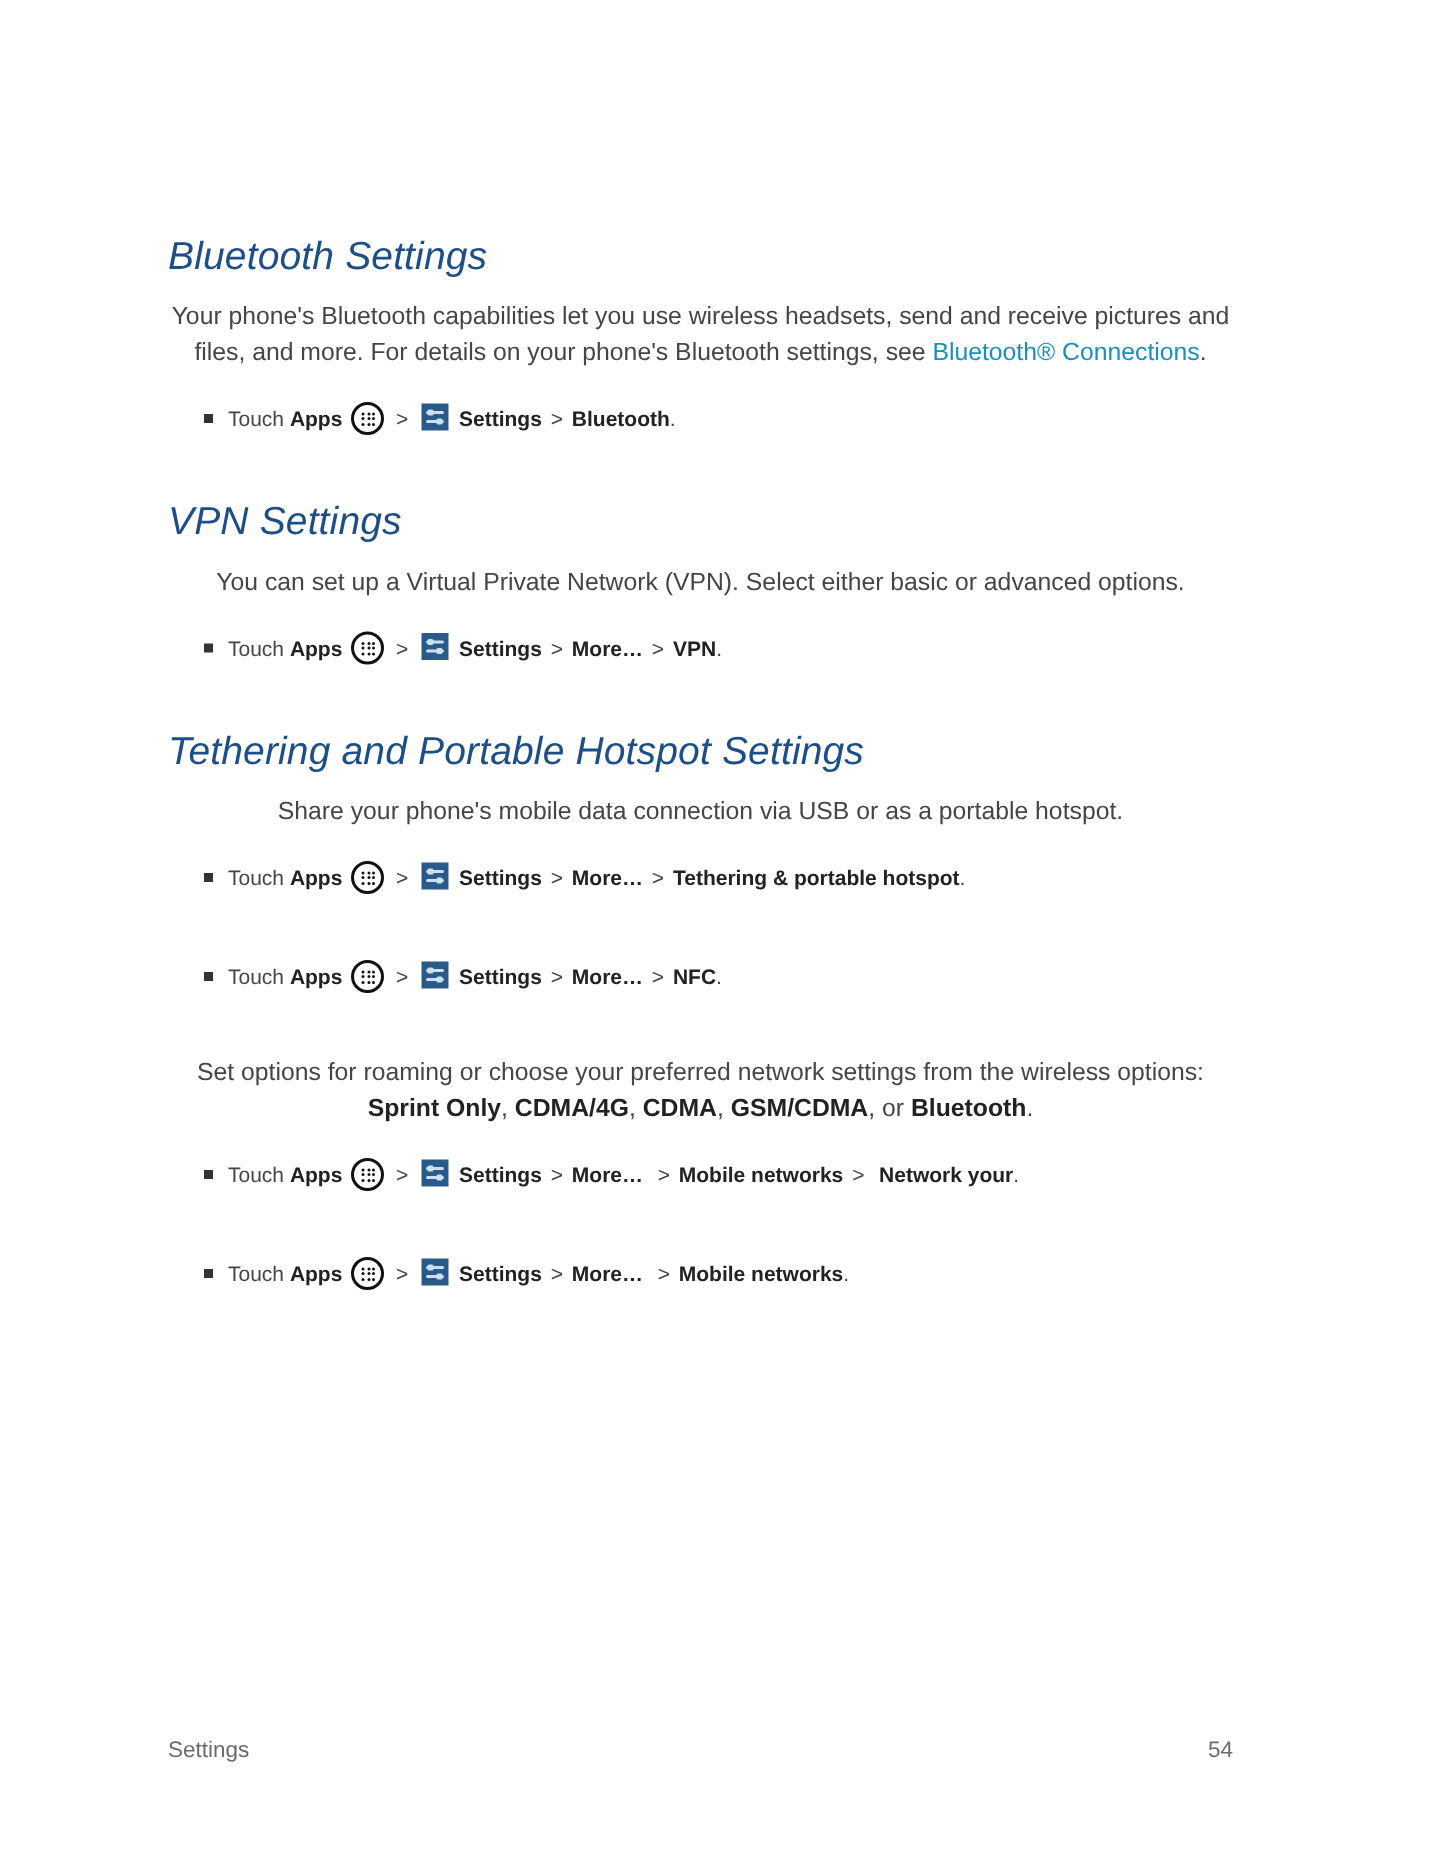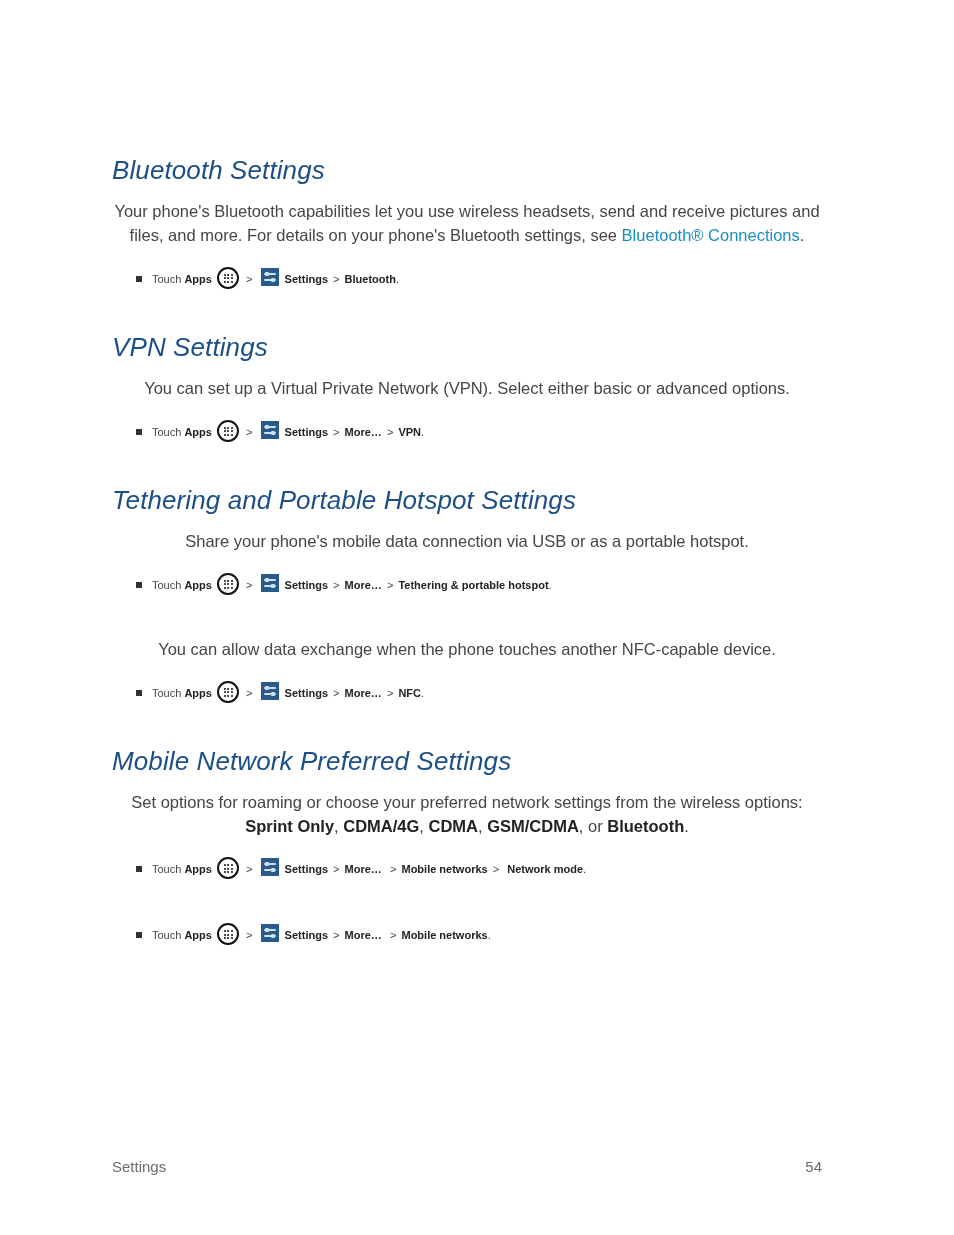--- a/index.html
+++ b/index.html
@@ -36,21 +36,21 @@
     color: #1a8fbf;
     text-decoration: none;
   }
   ul.nav-steps {
     list-style: none;
     margin: 0 0 40px 0;
     padding: 0 0 0 24px;
   }
   ul.nav-steps li {
     position: relative;
-    font-size: 11px;
+    font-size: 14px;
     color: #454545;
     line-height: 26px;
     padding-left: 16px;
   }
   ul.nav-steps li::before {
     content: "";
     position: absolute;
     left: 0;
     top: 10px;
     width: 6px;
@@ -192,56 +192,54 @@
         <span class="bold">Settings</span>
         <span class="gt">&gt;</span>
         <span class="bold">More…</span>
         <span class="gt">&gt;</span>
         <span class="bold">Tethering &amp; portable hotspot</span><span>.</span>
       </li>
     </ul>
   </div>
 
   <div class="section-block">
-    <p class="body">You can allow data exchange when the phone touches another NFC-capable device.</p>
     <ul class="nav-steps">
       <li>
         <span class="touch">Touch</span>
         <span class="bold">Apps</span>
         <span class="apps-icon"><span class="dot d1"></span><span class="dot d2"></span><span class="dot d3"></span><span class="dot d4"></span><span class="dot d5"></span><span class="dot d6"></span><span class="dot d7"></span><span class="dot d8"></span><span class="dot d9"></span></span>
         <span class="gt">&gt;</span>
         <span class="settings-icon"><span class="knob1"></span><span class="knob2"></span></span>
         <span class="bold">Settings</span>
         <span class="gt">&gt;</span>
         <span class="bold">More…</span>
         <span class="gt">&gt;</span>
         <span class="bold">NFC</span><span>.</span>
       </li>
     </ul>
   </div>
 
   <div class="section-block">
-    <h2 class="section-heading">Mobile Network Preferred Settings</h2>
     <p class="body">
       <span>Set options for roaming or choose your preferred network settings from the wireless options: </span><span class="bold">Sprint Only</span><span>, </span><span class="bold">CDMA/4G</span><span>, </span><span class="bold">CDMA</span><span>, </span><span class="bold">GSM/CDMA</span><span>, or </span><span class="bold">Bluetooth</span><span>.</span>
     </p>
     <ul class="nav-steps">
       <li>
         <span class="touch">Touch</span>
         <span class="bold">Apps</span>
         <span class="apps-icon"><span class="dot d1"></span><span class="dot d2"></span><span class="dot d3"></span><span class="dot d4"></span><span class="dot d5"></span><span class="dot d6"></span><span class="dot d7"></span><span class="dot d8"></span><span class="dot d9"></span></span>
         <span class="gt">&gt;</span>
         <span class="settings-icon"><span class="knob1"></span><span class="knob2"></span></span>
         <span class="bold">Settings</span>
         <span class="gt">&gt;</span>
         <span class="bold">More…</span>
         <span class="gt">&nbsp;&gt;</span>
         <span class="bold">Mobile networks</span>
         <span class="gt">&gt;&nbsp;</span>
-        <span class="bold">Network mode</span><span>.</span>
+        <span class="bold">Network your</span><span>.</span>
       </li>
     </ul>
   </div>
 
   <div class="section-block">
     <ul class="nav-steps">
       <li>
         <span class="touch">Touch</span>
         <span class="bold">Apps</span>
         <span class="apps-icon"><span class="dot d1"></span><span class="dot d2"></span><span class="dot d3"></span><span class="dot d4"></span><span class="dot d5"></span><span class="dot d6"></span><span class="dot d7"></span><span class="dot d8"></span><span class="dot d9"></span></span>

